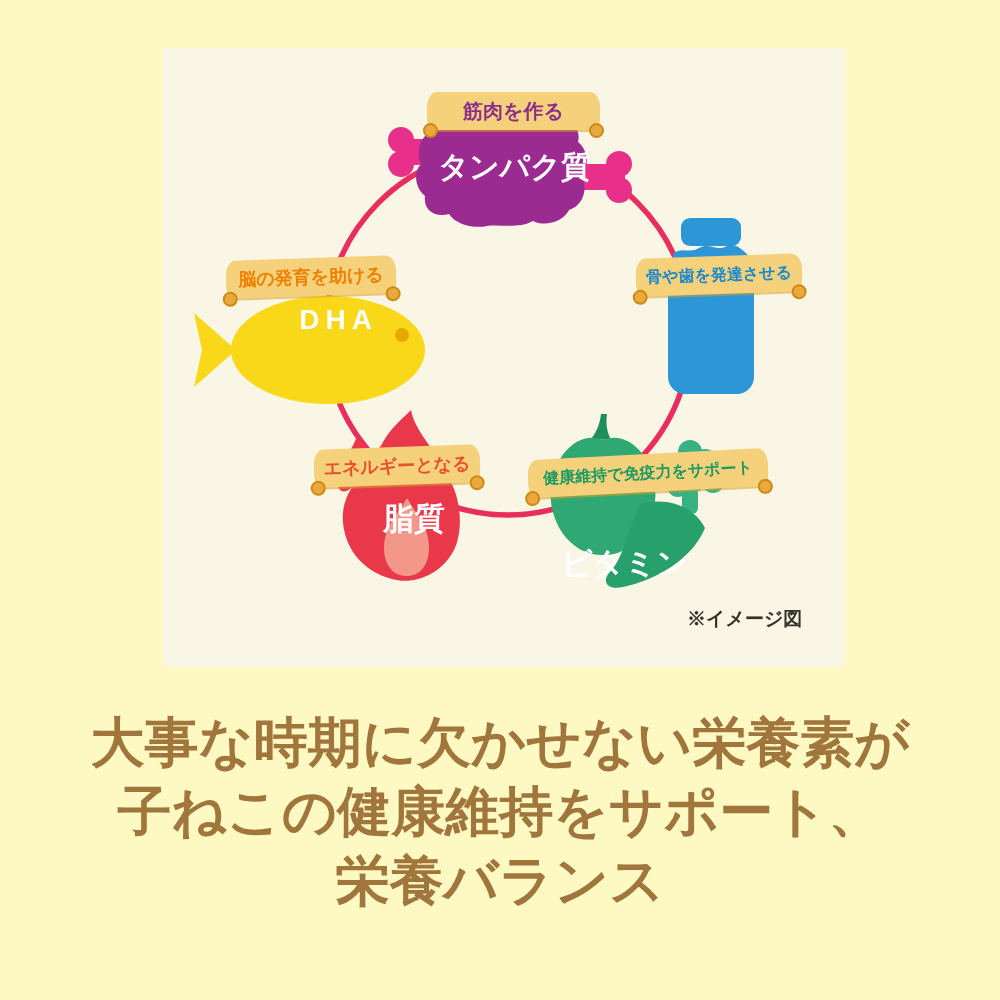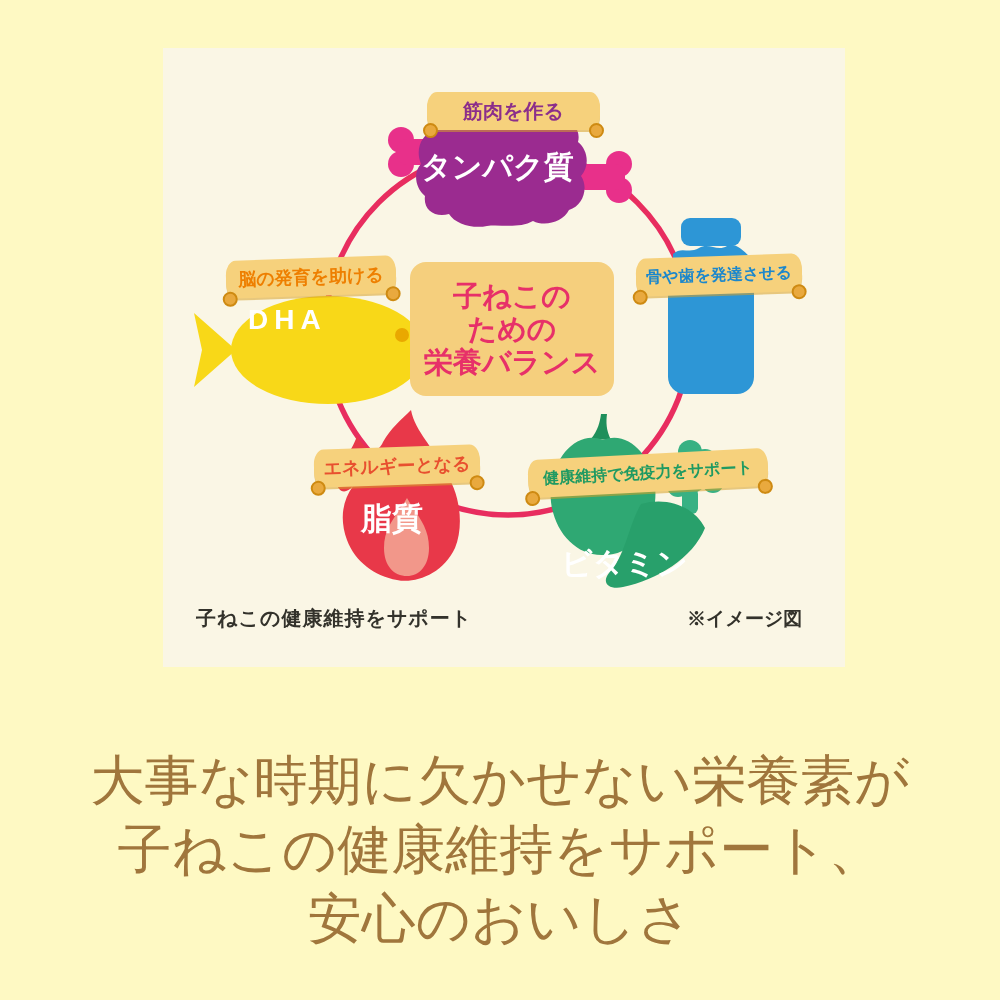--- a/index.html
+++ b/index.html
@@ -10,21 +10,21 @@
   .node-svg{position:absolute;}
   
   .banner{position:absolute;height:38px;background:#F6D17C;border-radius:10px/15px;
           display:flex;align-items:center;justify-content:center;
           box-shadow:0 2px 0 rgba(215,160,40,.55);}
   .banner-text{font-weight:bold;white-space:nowrap;line-height:1;}
   .roll{position:absolute;width:15px;height:15px;border-radius:50%;
         background:#E9A93E;border:2px solid #CE8A12;box-sizing:border-box;bottom:-8px;}
   .roll-l{left:-4px;} .roll-r{right:-4px;}
   
-  .label{position:absolute;font-weight:bold;color:#ffffff;text-align:left;white-space:nowrap;line-height:1;}
+  .label{position:absolute;font-weight:bold;color:#ffffff;text-align:right;white-space:nowrap;line-height:1;}
   .banner-protein{left:264px;top:44px;width:173px;}
   .banner-protein .banner-text{color:#8B2E8B;font-size:20px;}
   .banner-dha{left:63px;top:210px;width:170px;transform:rotate(-2deg);}
   .banner-dha .banner-text{color:#EE7F00;font-size:18px;}
   .banner-calcium{left:473px;top:208px;width:166px;transform:rotate(-2deg);}
   .banner-calcium .banner-text{color:#1B87CC;font-size:16px;}
   .banner-fat{left:151px;top:399px;width:166px;transform:rotate(-2deg);}
   .banner-fat .banner-text{color:#E8502F;font-size:18px;}
   .banner-vitamin{left:365px;top:406px;width:240px;transform:rotate(-3deg);}
   .banner-vitamin .banner-text{color:#1F9A62;font-size:16px;}
@@ -43,22 +43,22 @@
   
   .center-box{position:absolute;left:247px;top:214px;width:204px;height:134px;
               background:#F5CF7D;border-radius:16px;display:flex;flex-direction:column;
               align-items:center;justify-content:center;}
   .center-line{color:#E73069;font-weight:bold;font-size:29px;line-height:33px;white-space:nowrap;}
   .caption{position:absolute;left:33px;top:557px;font-size:20px;font-weight:600;
            color:#33322B;letter-spacing:1px;white-space:nowrap;}
   .note{position:absolute;left:524px;top:558px;font-size:19px;font-weight:600;
         color:#33322B;white-space:nowrap;text-align:center;}
   
-  .tagline{position:absolute;left:0;top:746px;width:1000px;text-align:center;
-           color:#A0763C;font-weight:normal;}
+  .tagline{position:absolute;left:0;top:708px;width:1000px;text-align:center;
+           color:#A0763C;font-weight:bold;}
   .tagline-line{font-size:54px;line-height:69px;white-space:nowrap;}
 </style>
 </head>
 <body>
 
 <div class="page">
 
   <div class="panel">
 
     <svg class="ring-svg" width="682" height="619" viewBox="0 0 682 619">
@@ -141,29 +141,23 @@
       <path fill="#28A06B" d="M100,90 C128,82 154,94 164,114 C152,144 116,166 82,173
            C68,176 60,169 68,159 C84,143 88,110 100,90 Z"></path>
     </svg>
     <div class="banner banner-vitamin">
       <span class="roll roll-l"></span>
       <span class="banner-text">健康維持で免疫力をサポート</span>
       <span class="roll roll-r"></span>
     </div>
     <div class="label label-vitamin">ビタミン</div>
 
-    <div class="center-box">
-      <div class="center-line">子ねこの</div>
-      <div class="center-line">ための</div>
-      <div class="center-line">栄養バランス</div>
-    </div>
 
-    <div class="caption">子ねこの健康維持をサポート</div>
     <div class="note">※イメージ図</div>
   </div>
 
   <div class="tagline">
     <div class="tagline-line">大事な時期に欠かせない栄養素が</div>
     <div class="tagline-line">子ねこの健康維持をサポート、</div>
-    <div class="tagline-line">安心のおいしさ</div>
+    <div class="tagline-line">栄養バランス</div>
   </div>
 
 </div>
 
 </body></html>

